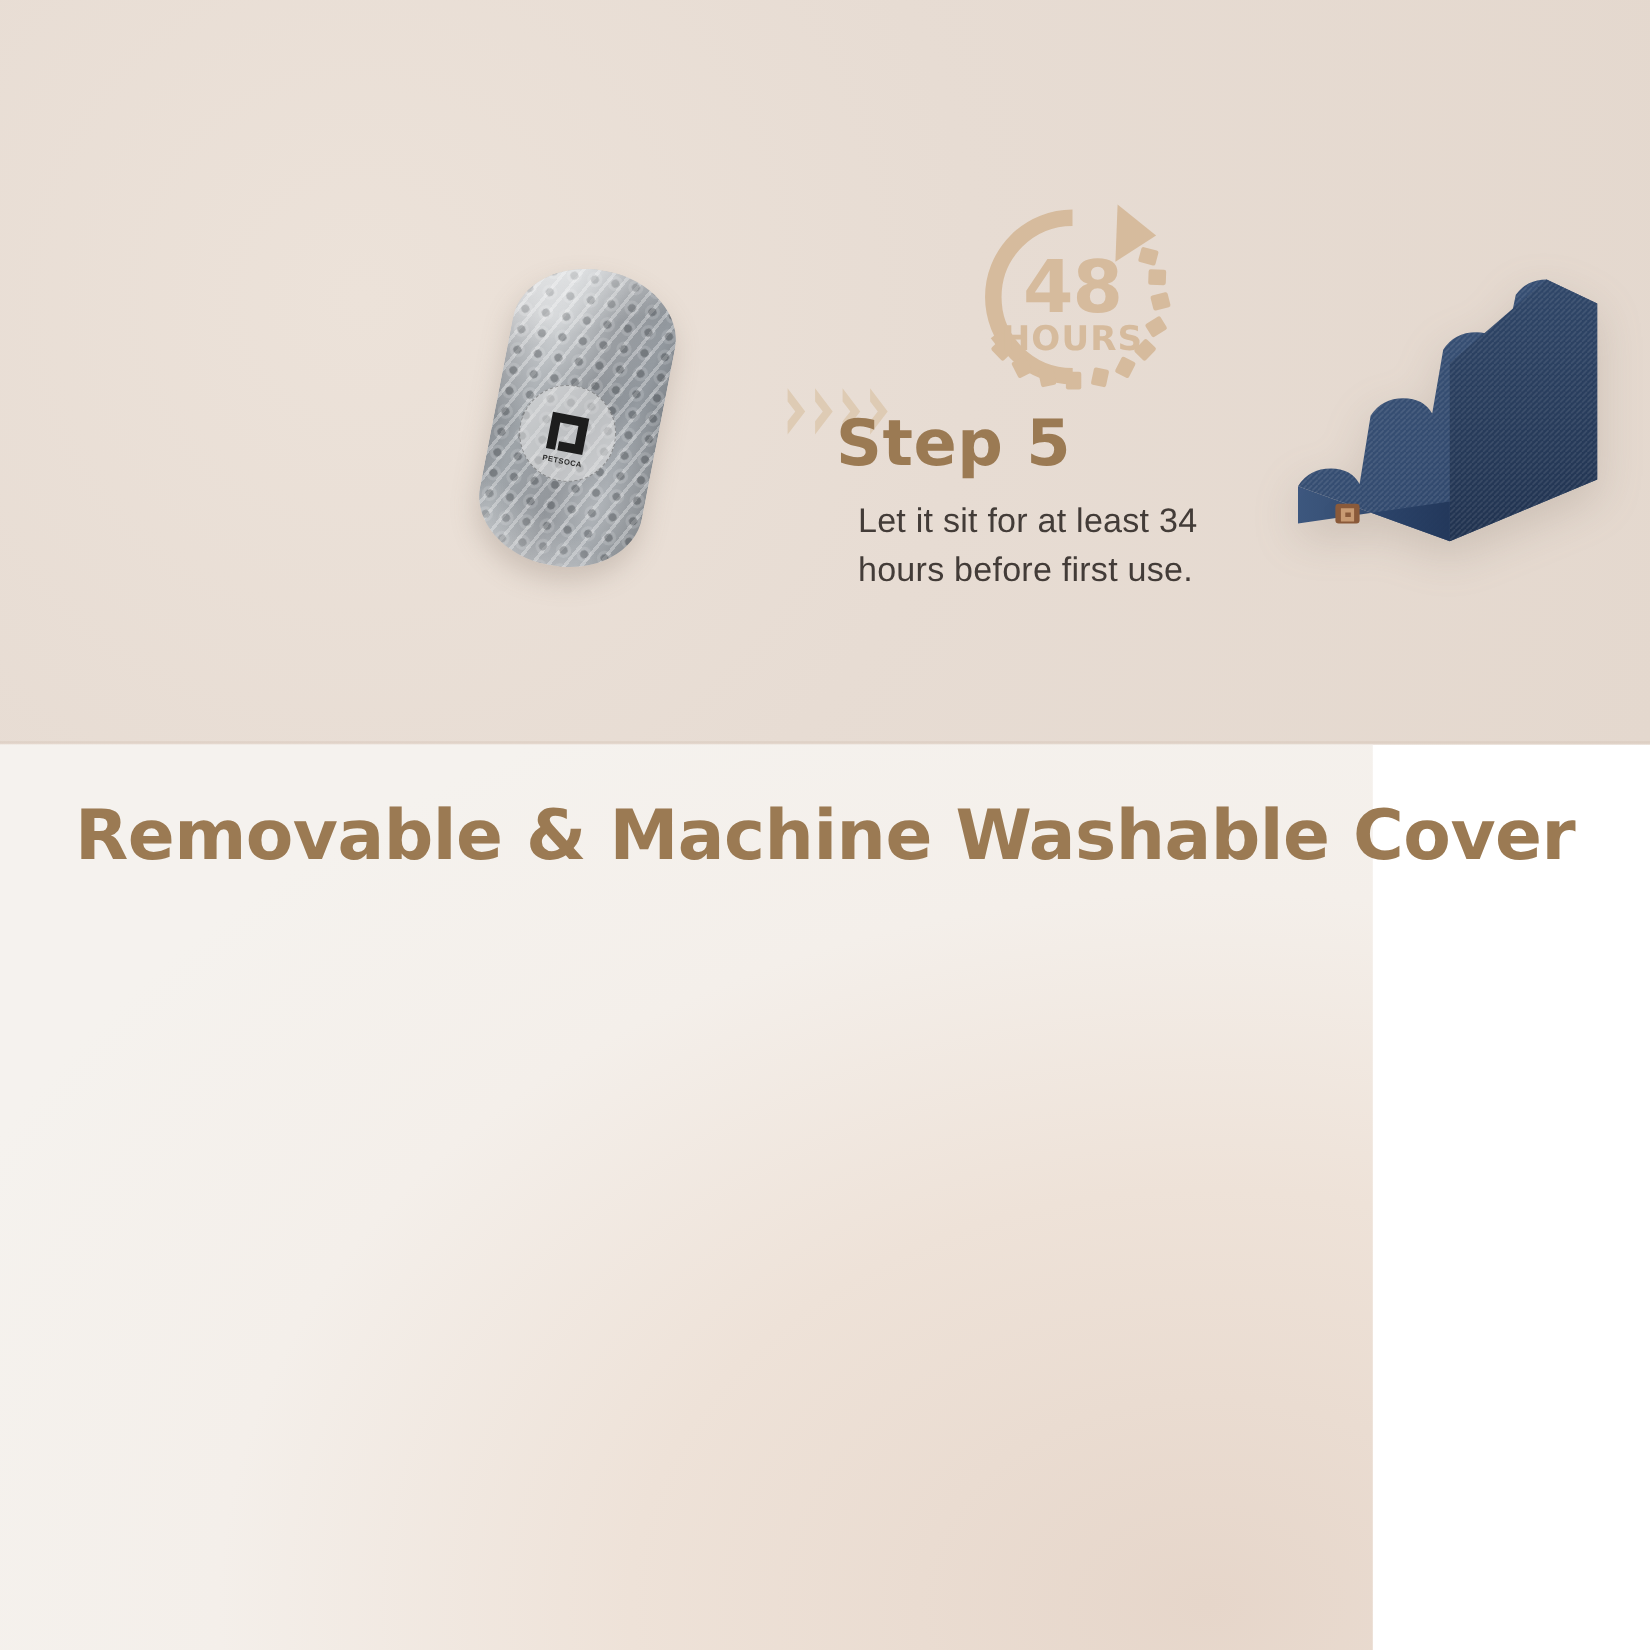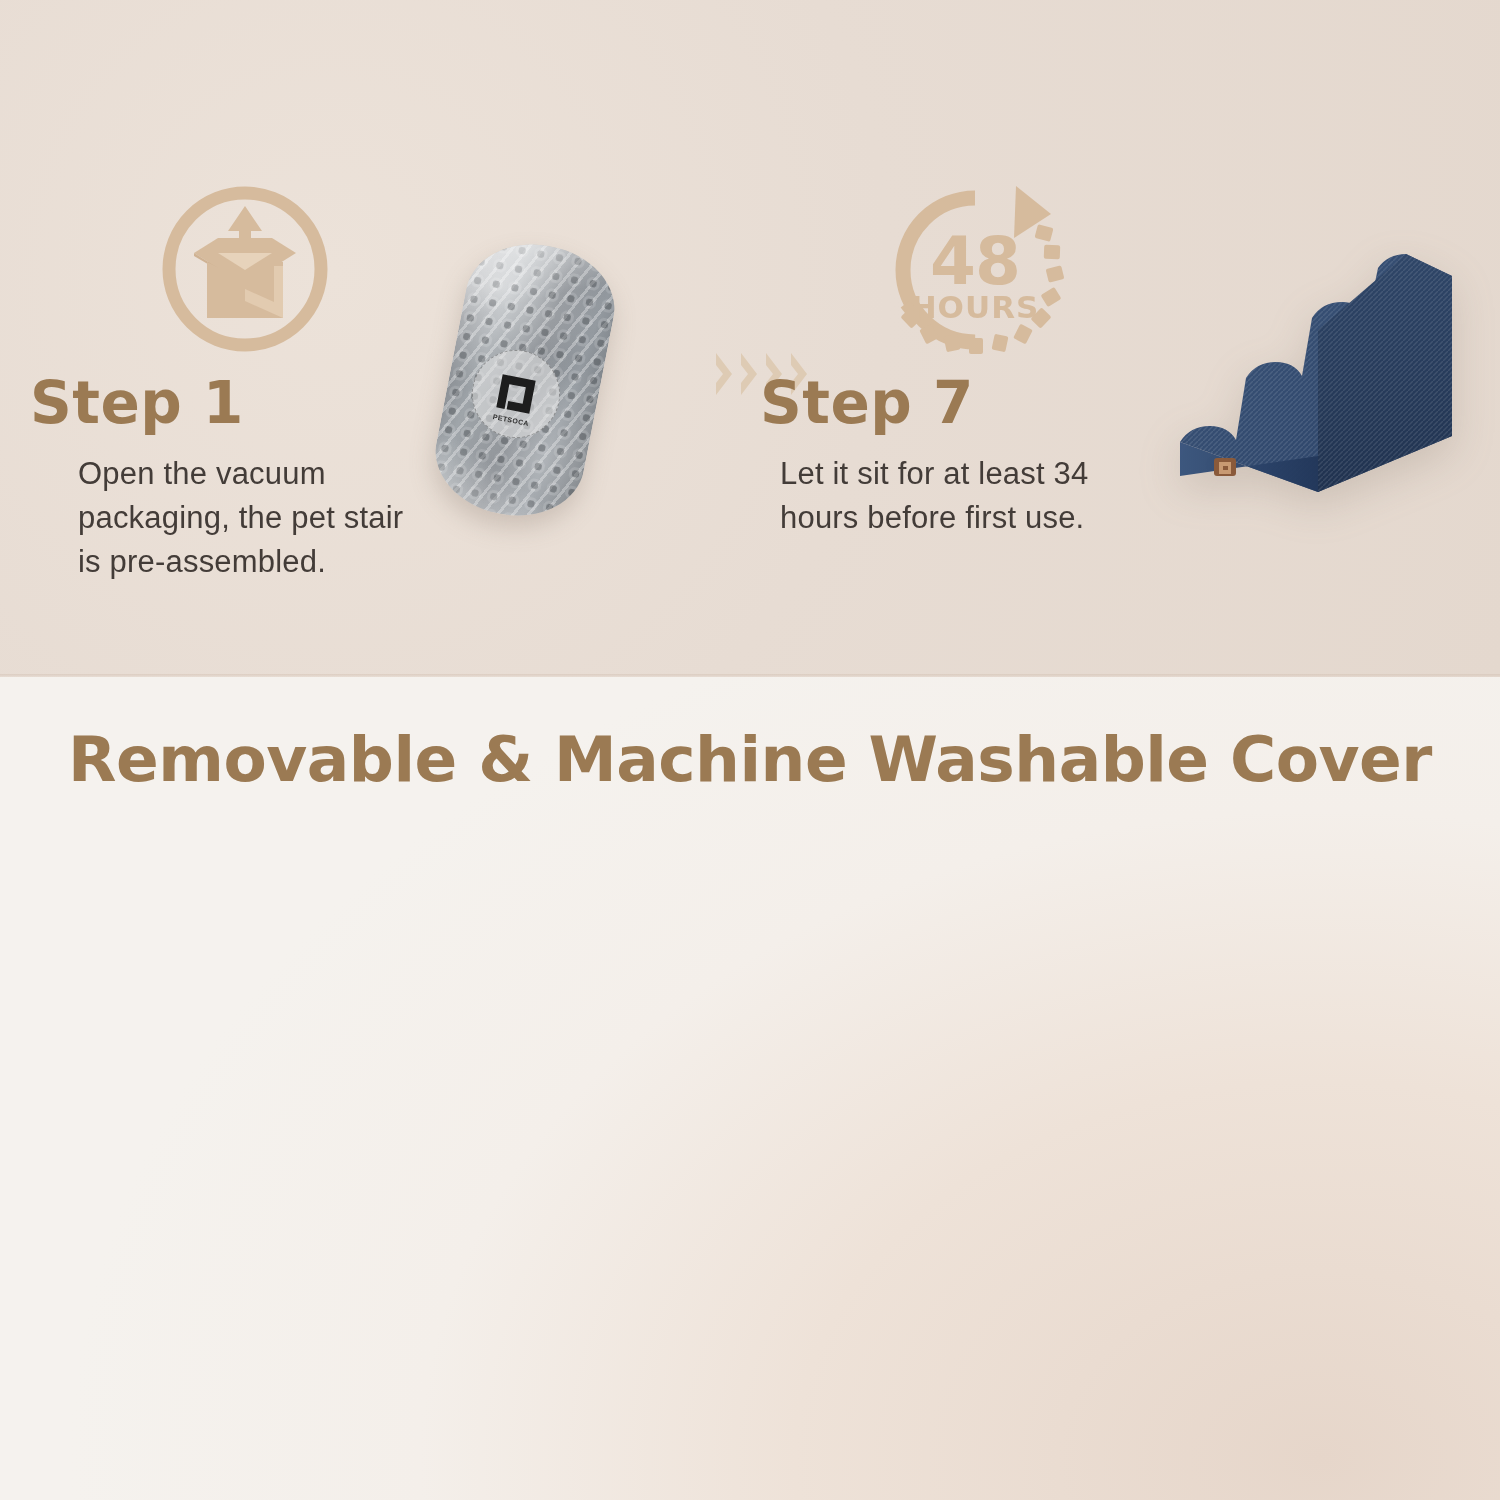--- a/index.html
+++ b/index.html
@@ -82,54 +82,38 @@
   .roll-logo-txt{
     position:absolute;bottom:13px;left:0;right:0;text-align:center;
     font-size:7px;color:#2b2b2b;letter-spacing:.4px;font-weight:700;
   }
 
   .stair-wrap{position:absolute;left:1168px;top:246px;width:300px;height:262px;}
   .stair-svg{filter:drop-shadow(0 14px 20px rgba(120,104,92,.22));}
 
   
   .bottom-section{
-    position:absolute;left:0;top:677px;width:1500px;height:823px;
+    position:absolute;left:0;top:677px;width:1248px;height:823px;
     background:
       radial-gradient(ellipse 1250px 900px at 88% 95%, #e6d6ca 0%, #eee2d8 42%, #f4efea 72%, #f5f2ee 100%);
   }
   .headline{
     position:absolute;left:0;top:51px;width:1500px;text-align:center;
     font-size:63px;font-weight:700;color:#9b7a53;
     letter-spacing:-.5px;line-height:1;
     font-family:"DejaVu Sans", sans-serif;
   }
 </style>
 </head>
 <body>
 
 <div class="page">
 
   <div class="top-section">
 
-    <div class="step step-1">
-      <div class="step-icon">
-        <svg width="178" height="178" viewBox="0 0 178 178" aria-hidden="true">
-          <circle cx="89" cy="89" r="76" fill="none" stroke="#d6bb9d" stroke-width="13"></circle>
-          <path d="M89 26 L106 51 H95 V73 H83 V51 H72 Z" fill="#d6bb9d"></path>
-          <path d="M38 73 L62 58 H116 L140 73 L116 88 H62 Z" fill="#d6bb9d"></path>
-          <path d="M51 82 H127 V138 H51 Z" fill="#d6bb9d"></path>
-          <path d="M38 73 L62 88 V90 L38 76 Z" fill="#cfb293"></path>
-          <path d="M89 90 L62 73 H116 Z" fill="#e7d3bb"></path>
-          <path d="M118 86 h9 v52 l-38 -17 v-12 l29 13 z" fill="#e2cbb0"></path>
-          <path d="M51 82 L89 101 V138 H51 Z" fill="#d6bb9d"></path>
-        </svg>
-      </div>
-      <div class="step-title">Step 1</div>
-      <div class="step-desc">Open the vacuum packaging, the pet stair is pre-assembled.</div>
-    </div>
 
     <div class="roll-wrap">
       <div class="roll"></div>
       <div class="roll-label">
         <svg class="roll-logo" viewBox="0 0 40 40" aria-hidden="true">
           <path d="M4 4 H36 V36 H14 V28 H28 V12 H12 V36 H4 Z" fill="#1d1d1d"></path>
         </svg>
         <span class="roll-logo-txt">PETSOCA</span>
       </div>
     </div>
@@ -167,21 +151,21 @@
             <rect x="151" y="130" width="14" height="16" rx="2" transform="rotate(44 158 138)"></rect>
             <rect x="161" y="109" width="14" height="16" rx="2" transform="rotate(58 168 117)"></rect>
             <rect x="165" y="86" width="14" height="16" rx="2" transform="rotate(76 172 94)"></rect>
             <rect x="162" y="64" width="14" height="16" rx="2" transform="rotate(92 169 72)"></rect>
             <rect x="154" y="45" width="14" height="16" rx="2" transform="rotate(105 161 53)"></rect>
           </g>
           <text x="92" y="104" text-anchor="middle" font-family="DejaVu Sans, sans-serif" font-size="66" font-weight="700" fill="#d6bb9d" letter-spacing="-1">48</text>
           <text x="92" y="138" text-anchor="middle" font-family="DejaVu Sans, sans-serif" font-size="31" font-weight="700" fill="#d6bb9d" letter-spacing="1">HOURS</text>
         </svg>
       </div>
-      <div class="step-title">Step 7</div>
+      <div class="step-title">Step 5</div>
       <div class="step-desc">Let it sit for at least 34 hours before first use.</div>
     </div>
 
     <div class="stair-wrap">
       <svg class="stair-svg" width="300" height="262" viewBox="0 0 300 262" aria-hidden="true">
         <defs>
           <linearGradient id="bluTop" x1="0" y1="0" x2="1" y2="1">
             <stop offset="0" stop-color="#3c5579"></stop>
               <stop offset="1" stop-color="#2b4267"></stop>
           </linearGradient>

